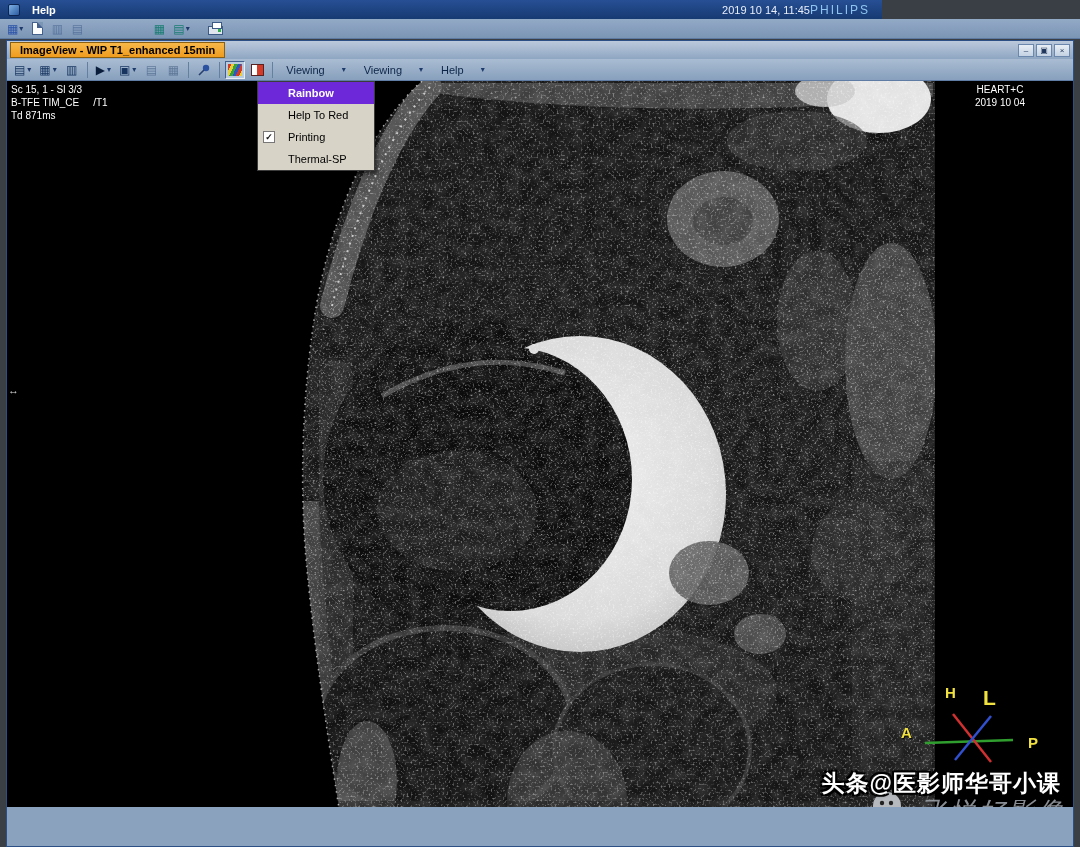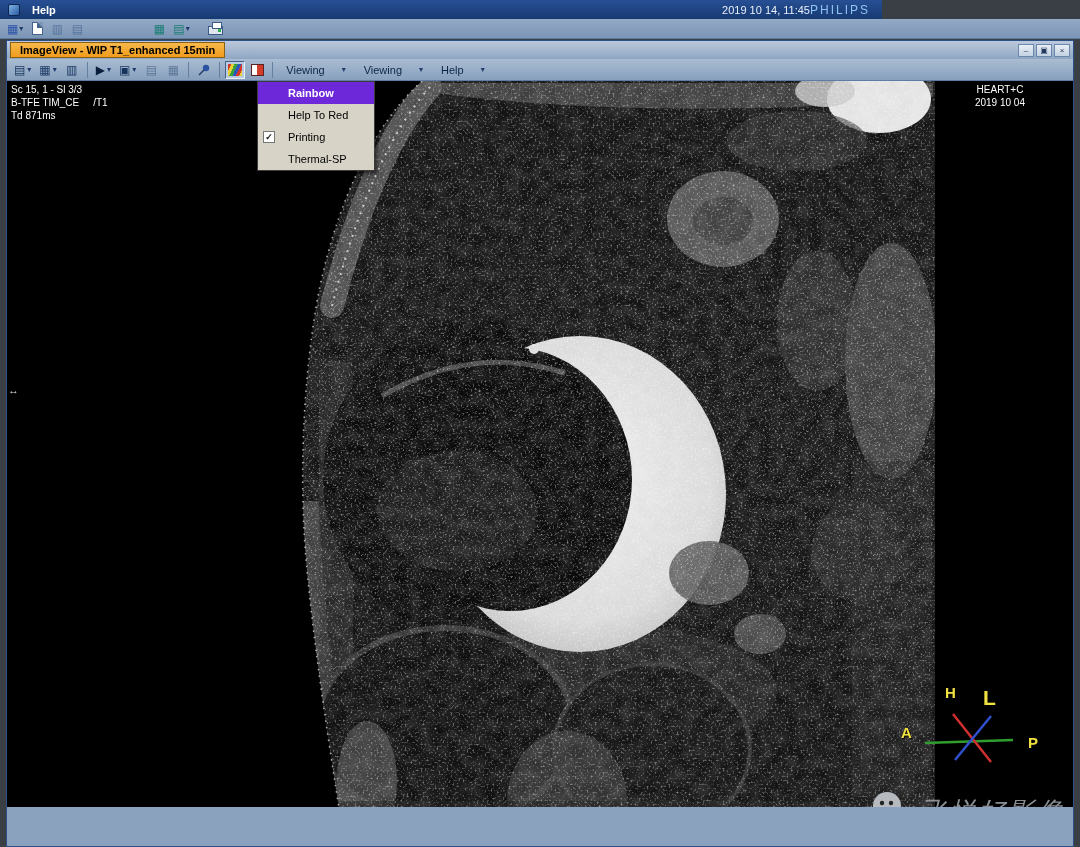--- a/index.html
+++ b/index.html
@@ -320,16 +320,17 @@
         <svg width="46" height="46" viewBox="0 0 46 46">
           <circle cx="19" cy="17" r="14" fill="#b6babf"></circle>
           <circle cx="14" cy="14" r="2.2" fill="#222"></circle>
           <circle cx="23" cy="14" r="2.2" fill="#222"></circle>
           <circle cx="33" cy="30" r="10" fill="#b6babf"></circle>
           <circle cx="30" cy="28" r="1.8" fill="#222"></circle>
           <circle cx="37" cy="28" r="1.8" fill="#222"></circle>
         </svg>
         <span class="wm-brand-text">飞悦好影像</span>
       </div>
+      <div class="wm-byline">头条@医影师华哥小课</div>
 
     </div>
   </div>
 </div>
 
 </body></html>

